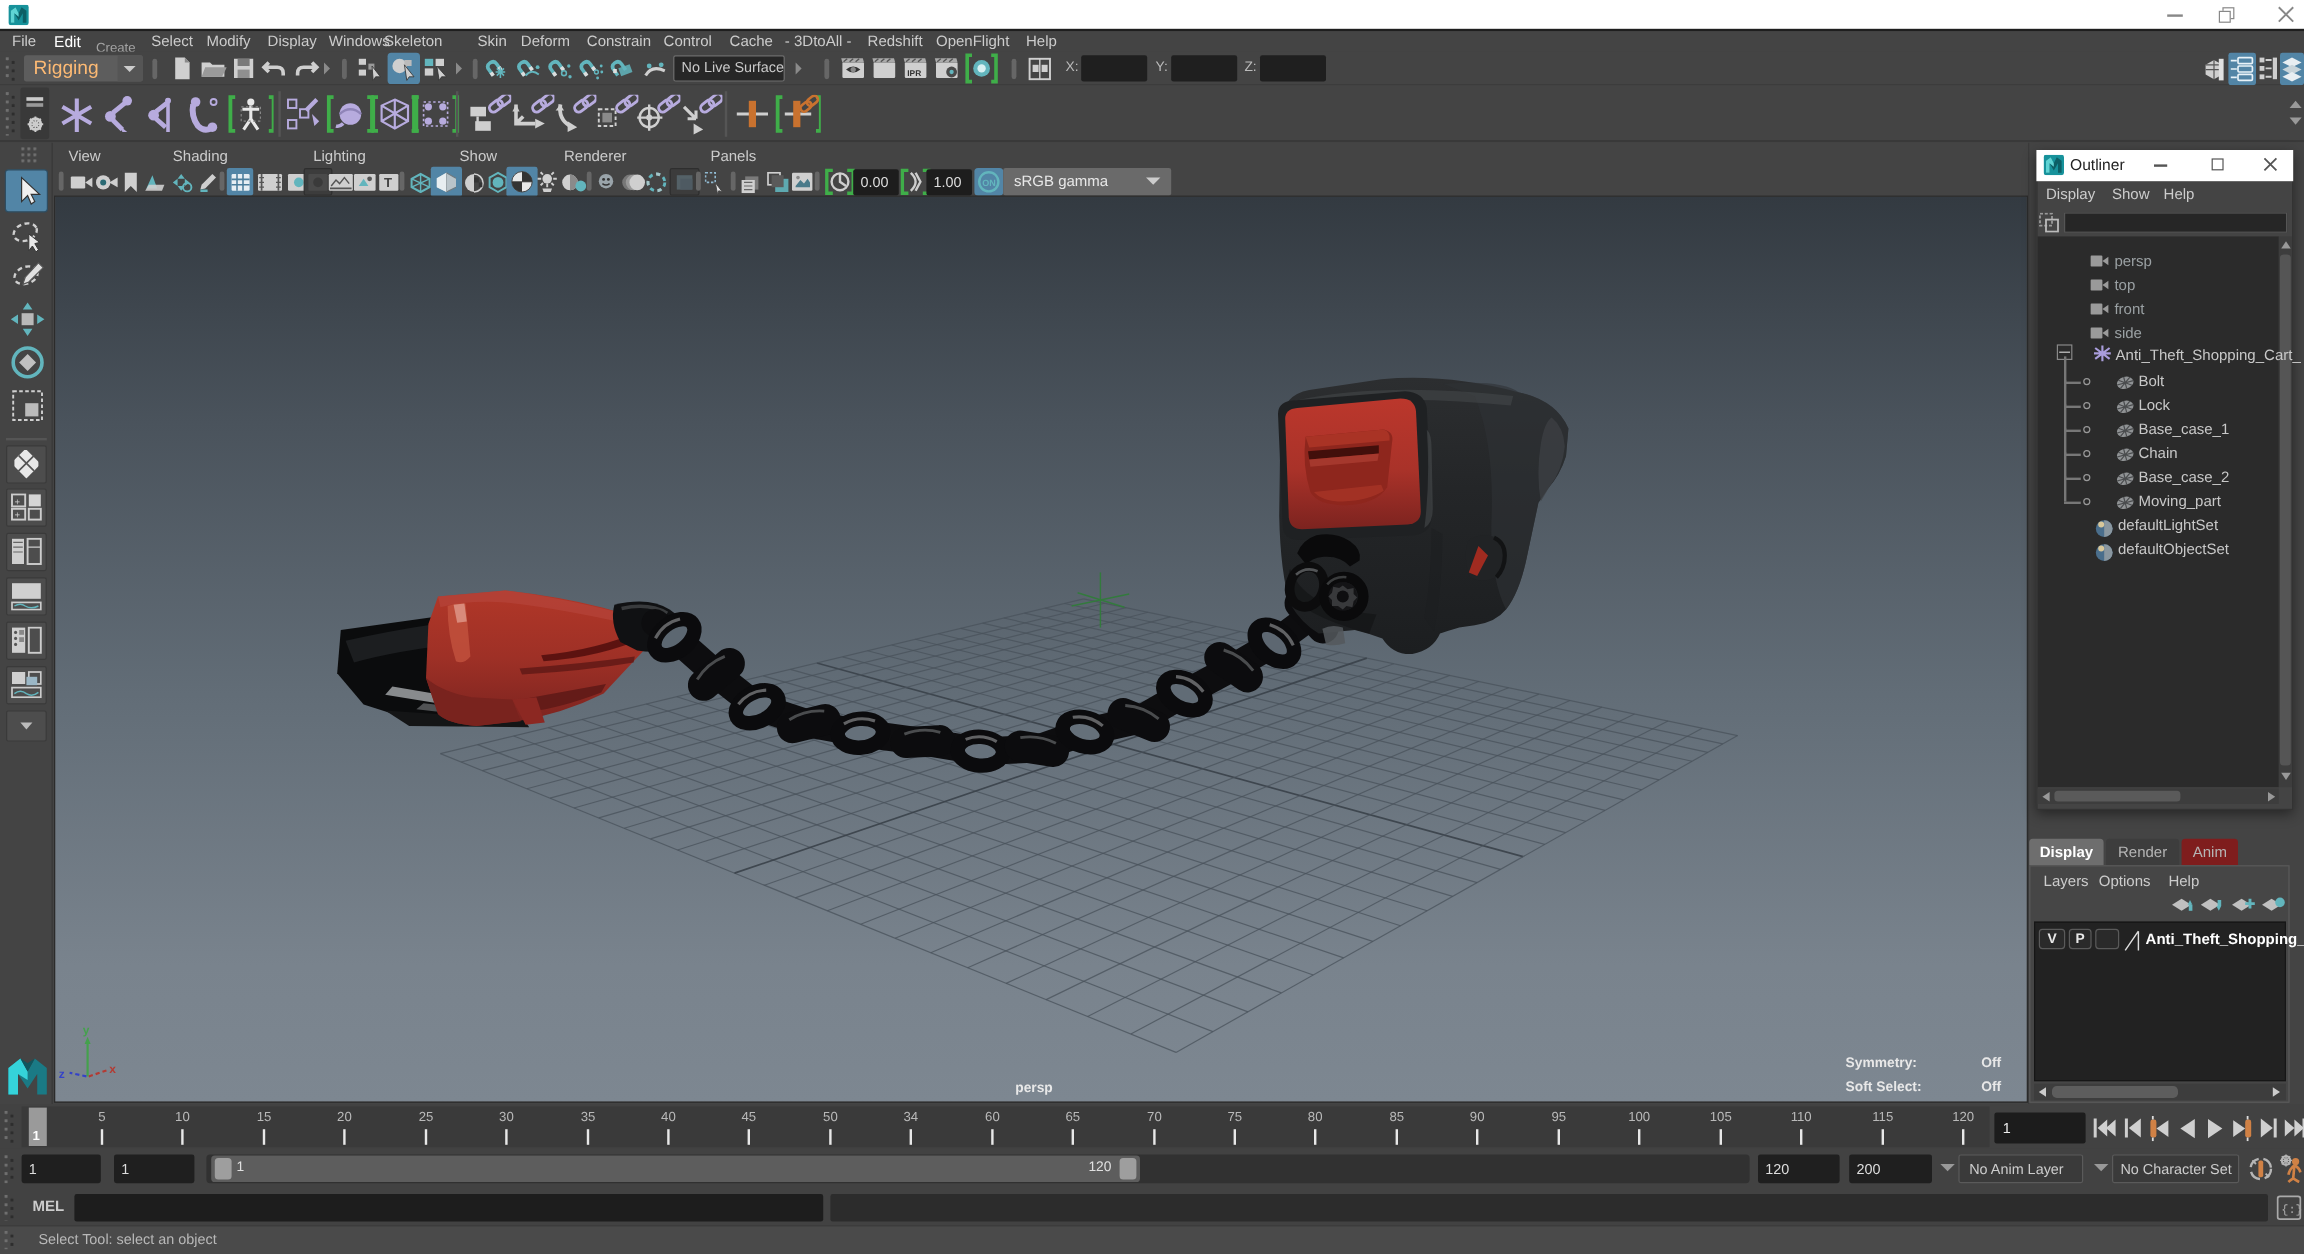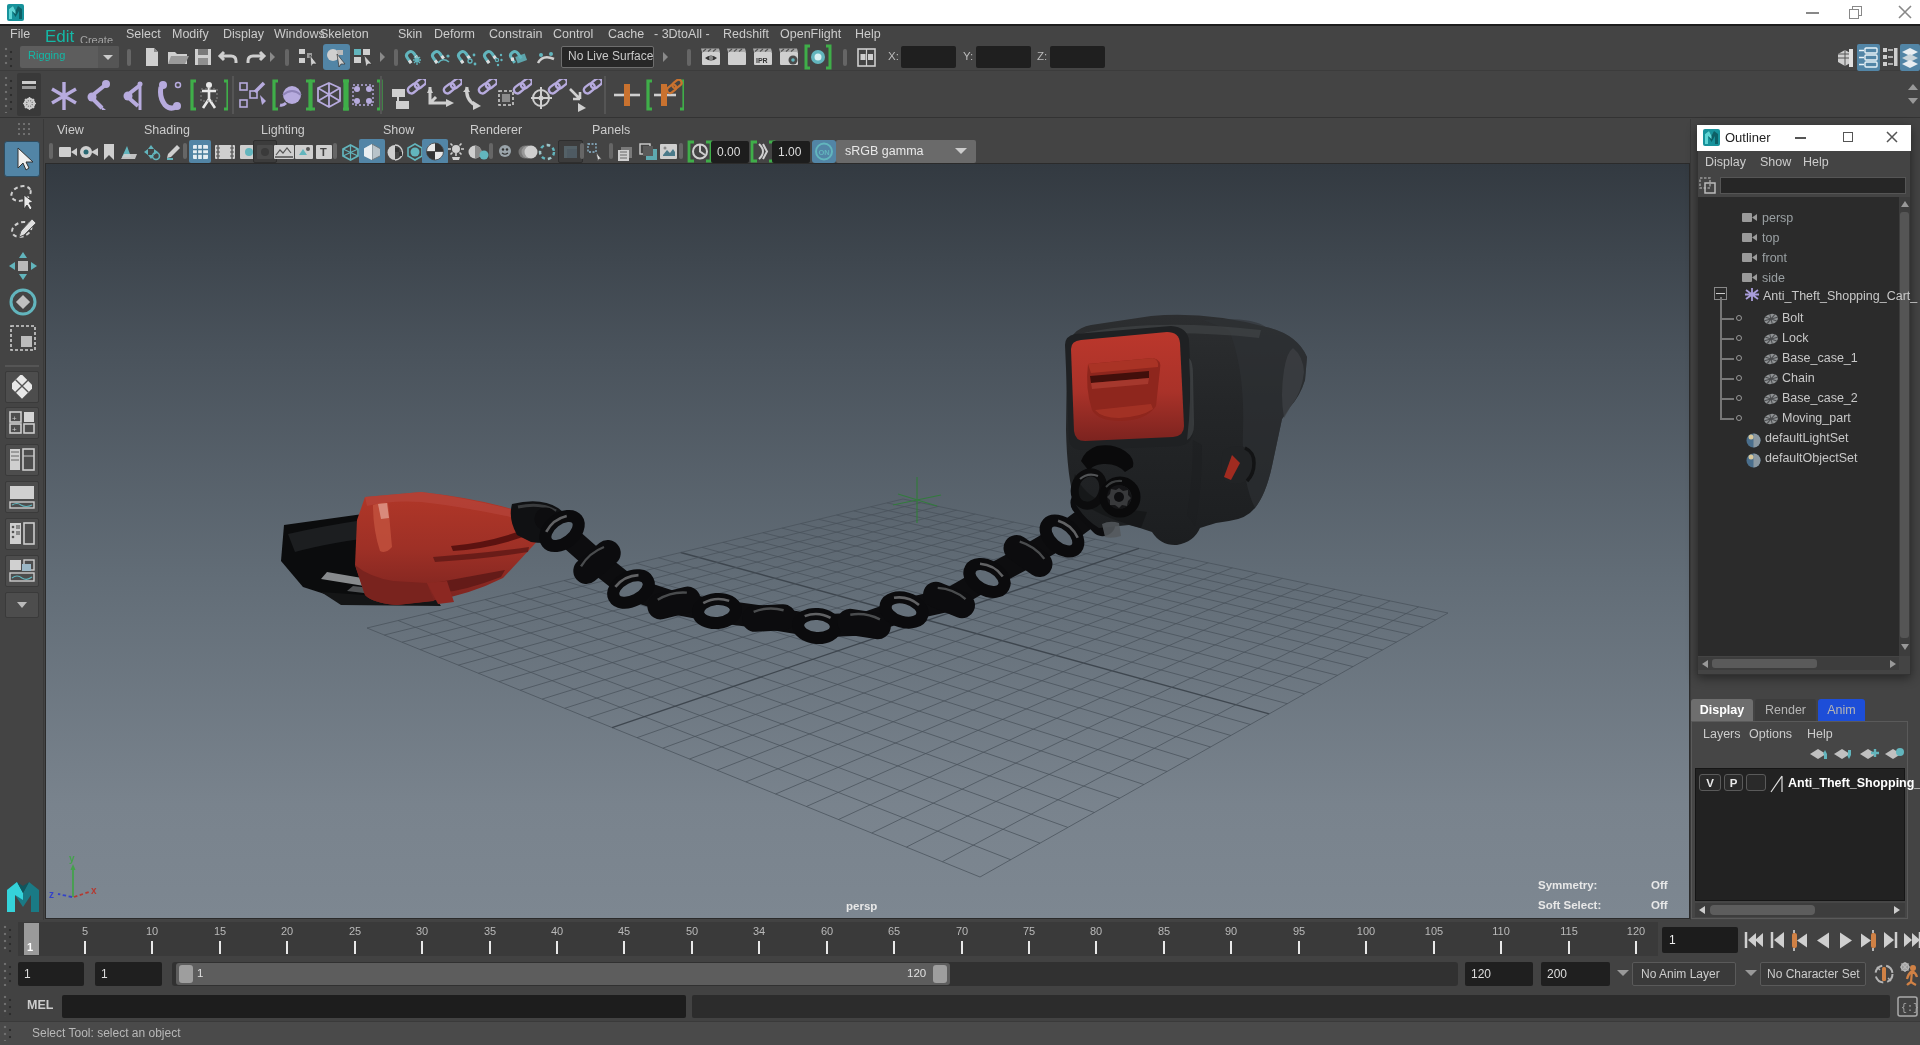--- a/index.html
+++ b/index.html
@@ -20,40 +20,40 @@
     </svg>
     <div class="abs" style="left:1806px;top:12px;width:13px;height:1.5px;background:#888"></div>
     <div class="abs" style="left:1852px;top:6px;width:10px;height:10px;border:1.5px solid #888;background:#fff"></div>
     <div class="abs" style="left:1849px;top:9px;width:10px;height:10px;border:1.5px solid #888;background:#fff"></div>
     <svg class="abs" style="left:1898px;top:5px" width="14" height="14">
       <path d="M1 1 L13 13 M13 1 L1 13" stroke="#888" stroke-width="1.6"></path>
     </svg>
     <div class="abs" style="left:0;top:24px;width:1920px;height:2px;background:#1e1e1e"></div>
     <div class="abs" style="left:0;top:26px;width:1920px;height:17px;background:#444444"></div>
     <div class="txt" style="left:10px;top:27px;font-size:12.5px;color:#cccccc">File</div>
-    <div class="txt" style="left:45px;top:27px;font-size:17px;color:#14b8a6">Edit</div>
+    <div class="txt" style="left:45px;top:27px;font-size:13px;color:#ffffff">Edit</div>
     <div class="txt" style="left:80px;top:34px;font-size:11px;color:#a3a3a3">Create</div>
     <div class="txt" style="left:126px;top:27px;font-size:12.5px;color:#cccccc">Select</div>
     <div class="txt" style="left:172px;top:27px;font-size:12.5px;color:#cccccc">Modify</div>
     <div class="txt" style="left:223px;top:27px;font-size:12.5px;color:#cccccc">Display</div>
     <div class="txt" style="left:274px;top:27px;font-size:12.5px;color:#cccccc">Windows</div>
     <div class="txt" style="left:320px;top:27px;font-size:12.5px;color:#cccccc">Skeleton</div>
     <div class="txt" style="left:398px;top:27px;font-size:12.5px;color:#cccccc">Skin</div>
     <div class="txt" style="left:434px;top:27px;font-size:12.5px;color:#cccccc">Deform</div>
     <div class="txt" style="left:489px;top:27px;font-size:12.5px;color:#cccccc">Constrain</div>
     <div class="txt" style="left:553px;top:27px;font-size:12.5px;color:#cccccc">Control</div>
     <div class="txt" style="left:608px;top:27px;font-size:12.5px;color:#cccccc">Cache</div>
     <div class="txt" style="left:654px;top:27px;font-size:12.5px;color:#cccccc">- 3DtoAll -</div>
     <div class="txt" style="left:723px;top:27px;font-size:12.5px;color:#cccccc">Redshift</div>
     <div class="txt" style="left:780px;top:27px;font-size:12.5px;color:#cccccc">OpenFlight</div>
     <div class="txt" style="left:855px;top:27px;font-size:12.5px;color:#cccccc">Help</div>
     <div class="abs" style="left:0;top:43px;width:1920px;height:28px;background:#444444;border-bottom:1px solid #3c3c3c"></div>
     <div class="grip" style="left:4px;top:47px;height:21px"></div>
     <div class="abs" style="left:20px;top:46px;width:99px;height:22px;background:#5d5d5d;border-radius:2px"></div>
-    <div class="txt" style="left:28px;top:49px;font-size:11px;color:#14b8a6">Rigging</div>
+    <div class="txt" style="left:28px;top:49px;font-size:16px;color:#fdba74">Rigging</div>
     <div class="abs" style="left:98px;top:46px;width:21px;height:22px;background:#555;border-radius:0 2px 2px 0"></div>
     <div class="abs" style="left:103px;top:55px;width:0;height:0;border-top:5px solid #ccc;border-left:5px solid transparent;border-right:5px solid transparent"></div>
     <div class="sep" style="left:127px;top:49px"></div>
     <svg class="ico" style="left:141px;top:46px" width="22" height="22" viewBox="0 0 22 22">
       <path d="M5 2 L13 2 L17 6 L17 20 L5 20 Z" fill="#cfcfcf"></path>
       <path d="M13 2 L13 6 L17 6 Z" fill="#8a8a8a"></path>
     </svg>
     <svg class="ico" style="left:166px;top:46px" width="23" height="22" viewBox="0 0 23 22">
       <path d="M2 6 L9 6 L11 8 L21 8 L21 18 L2 18 Z" fill="#cfcfcf"></path>
       <path d="M2 18 L5 10 L23 10 L19 18 Z" fill="#9a9a9a"></path>
@@ -939,21 +939,21 @@
     </svg>
     <div class="txt" style="left:1765px;top:431px;font-size:12.5px;color:#c8c8c8">defaultLightSet</div>
     <svg class="ico" style="left:1746px;top:453px" width="15" height="15" viewBox="0 0 15 15">
       <circle cx="7.5" cy="7.5" r="7" fill="#4a6e8c"></circle>
       <path d="M7.5 0.5 A7 7 0 0 1 7.5 14.5 Z" fill="#8a97a0"></path>
       <circle cx="5" cy="4" r="2.5" fill="#d8c79a"></circle>
     </svg>
     <div class="txt" style="left:1765px;top:451px;font-size:12.5px;color:#c8c8c8">defaultObjectSet</div>
     <div class="abs" style="left:1691px;top:699px;width:62px;height:22px;background:#6e6e6e;border-radius:3px 3px 0 0;color:#ffffff;font-size:12.5px;font-weight:bold;text-align:center;line-height:22px">Display</div>
     <div class="abs" style="left:1755px;top:699px;width:61px;height:22px;background:#3d3d3d;border-radius:3px 3px 0 0;color:#b5b5b5;font-size:12.5px;font-weight:normal;text-align:center;line-height:22px">Render</div>
-    <div class="abs" style="left:1818px;top:699px;width:47px;height:22px;background:#1d4ed8;border-radius:3px 3px 0 0;color:#b5b5b5;font-size:12.5px;font-weight:normal;text-align:center;line-height:22px">Anim</div>
+    <div class="abs" style="left:1818px;top:699px;width:47px;height:22px;background:#7f1d1d;border-radius:3px 3px 0 0;color:#b5b5b5;font-size:12.5px;font-weight:normal;text-align:center;line-height:22px">Anim</div>
     <div class="abs" style="left:1691px;top:721px;width:217px;height:198px;background:#464646;border:1px solid #5a5a5a"></div>
     <div class="txt" style="left:1703px;top:727px;font-size:12.5px;color:#ccc">Layers</div>
     <div class="txt" style="left:1749px;top:727px;font-size:12.5px;color:#ccc">Options</div>
     <div class="txt" style="left:1807px;top:727px;font-size:12.5px;color:#ccc">Help</div>
     <svg class="ico" style="left:1808px;top:746px" width="22" height="17" viewBox="0 0 22 17">
       <path d="M2 8 L10 3 L18 8 L10 13 Z" fill="#c0c0c0"></path>
       <path d="M15 8 L19 8 L17 4 Z" fill="#62b5bd"></path>
       <rect x="16" y="8" width="3" height="5" fill="#62b5bd"></rect>
     </svg>
     <svg class="ico" style="left:1832px;top:746px" width="22" height="17" viewBox="0 0 22 17">

